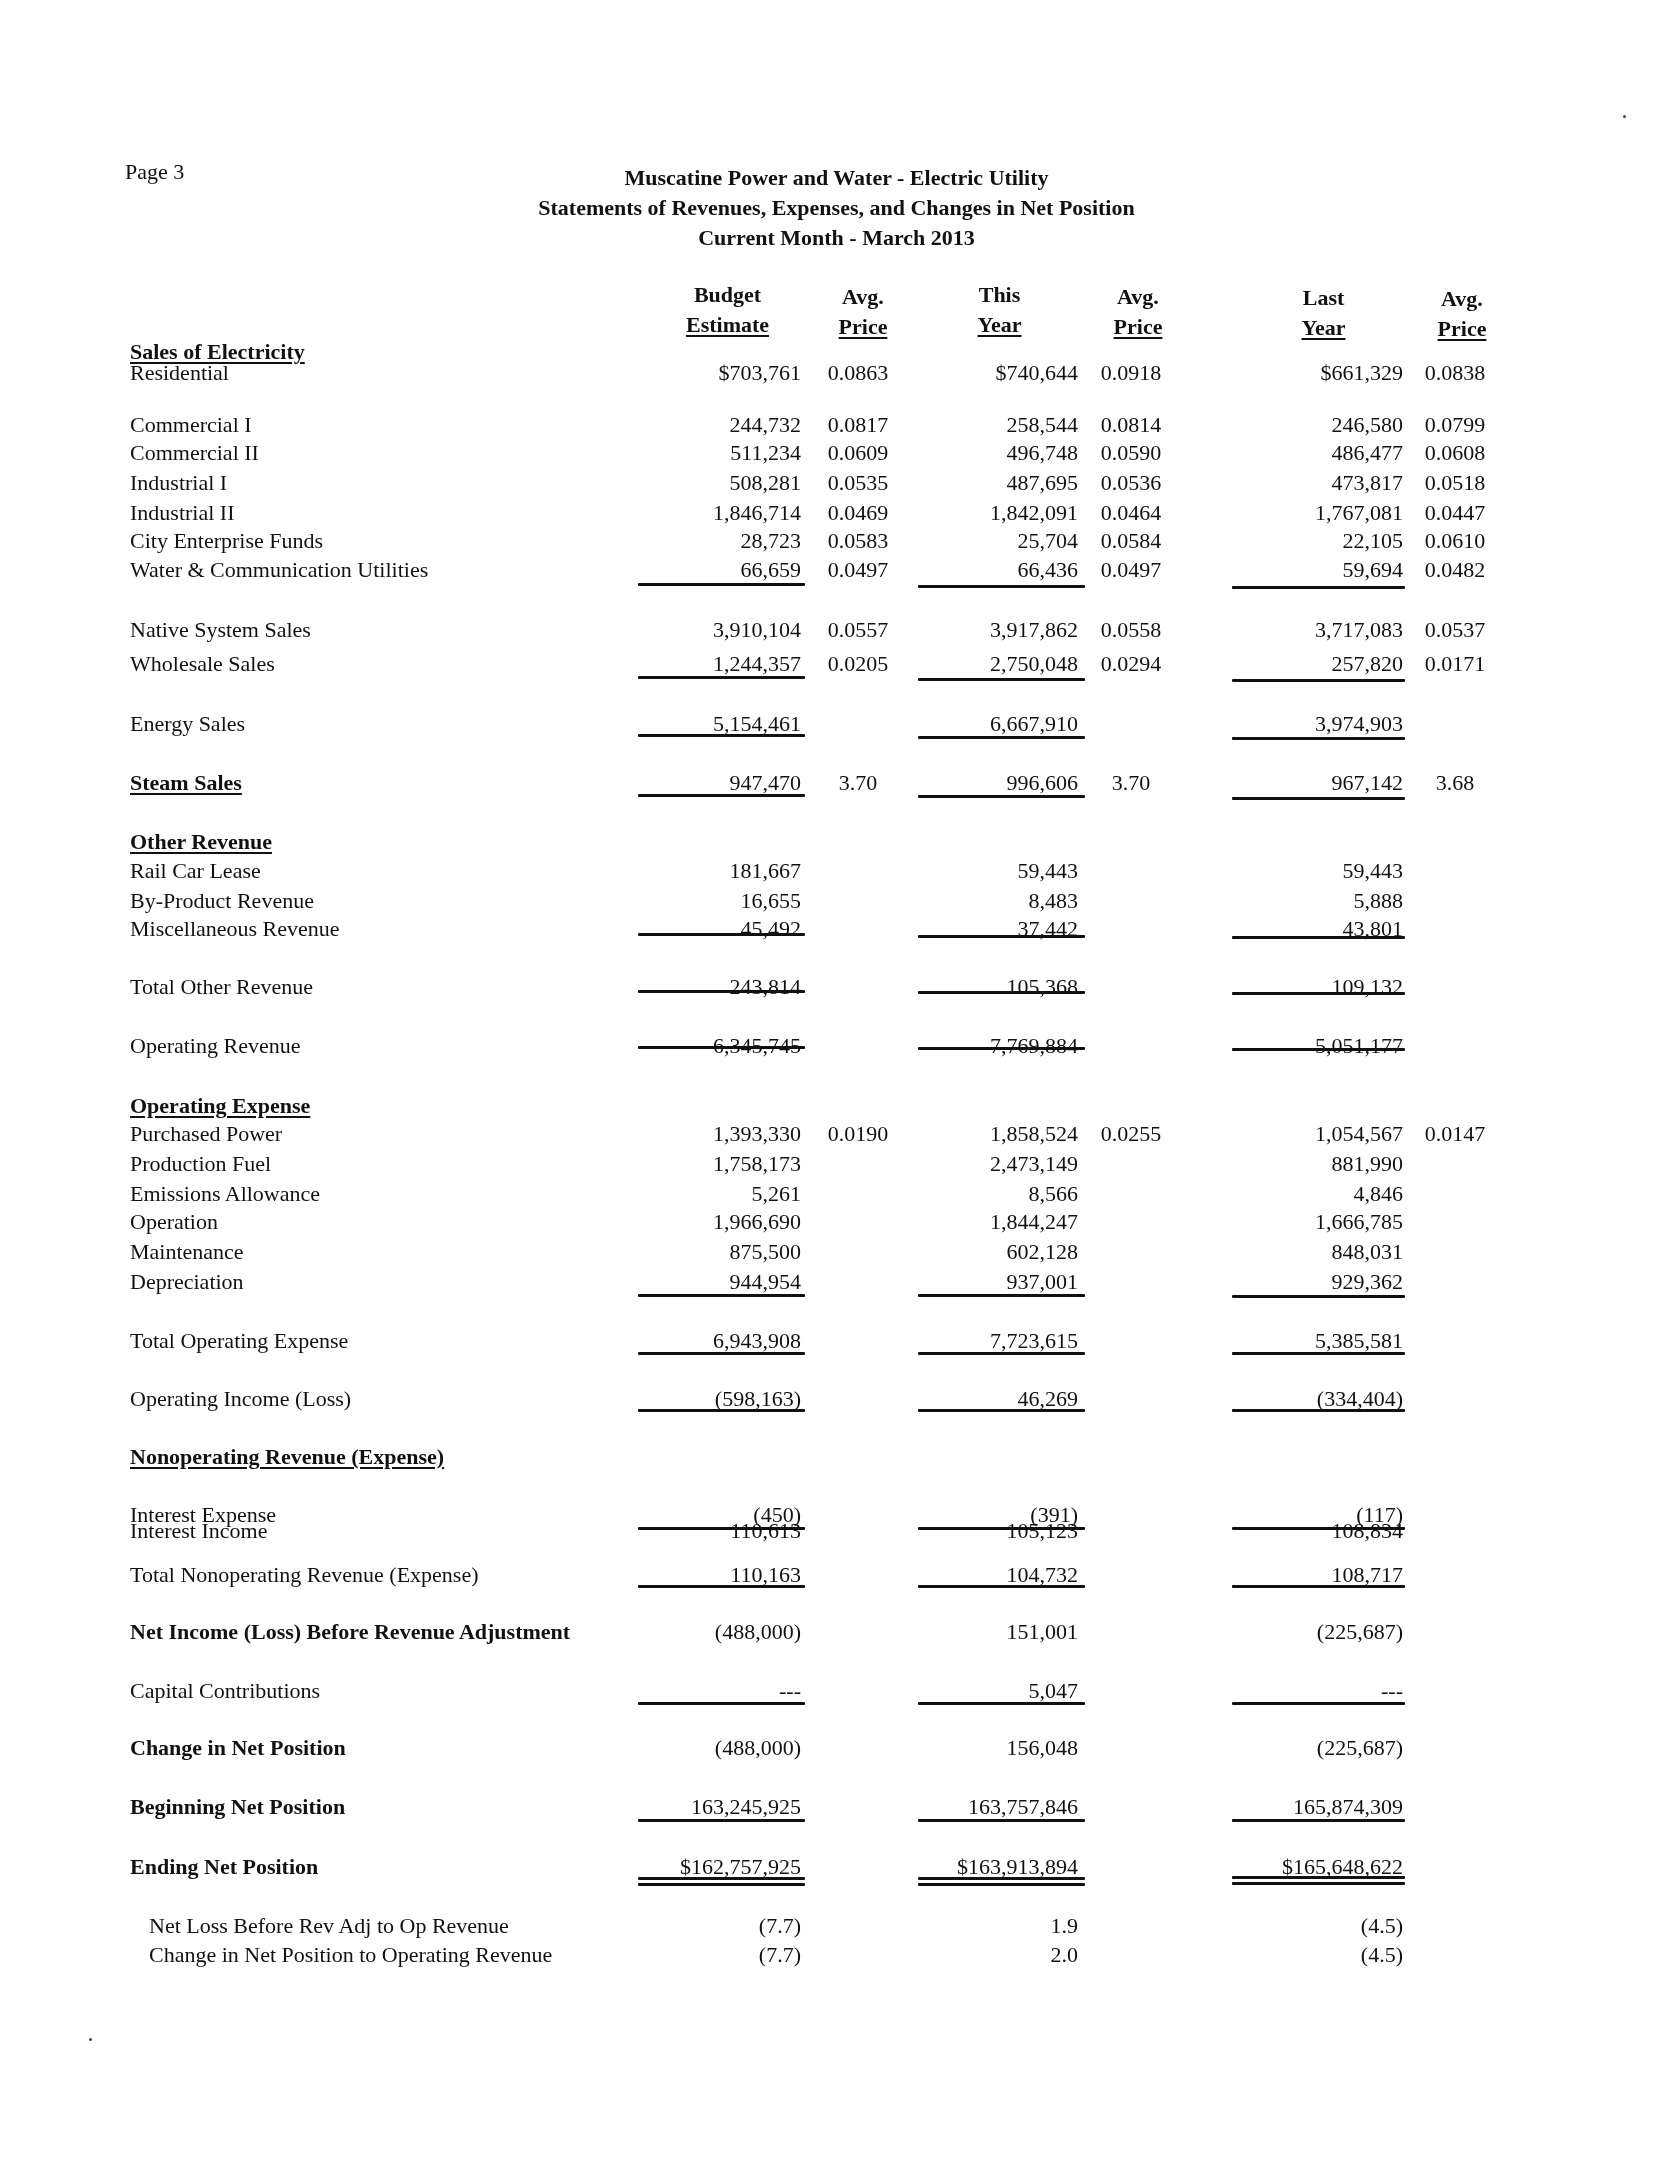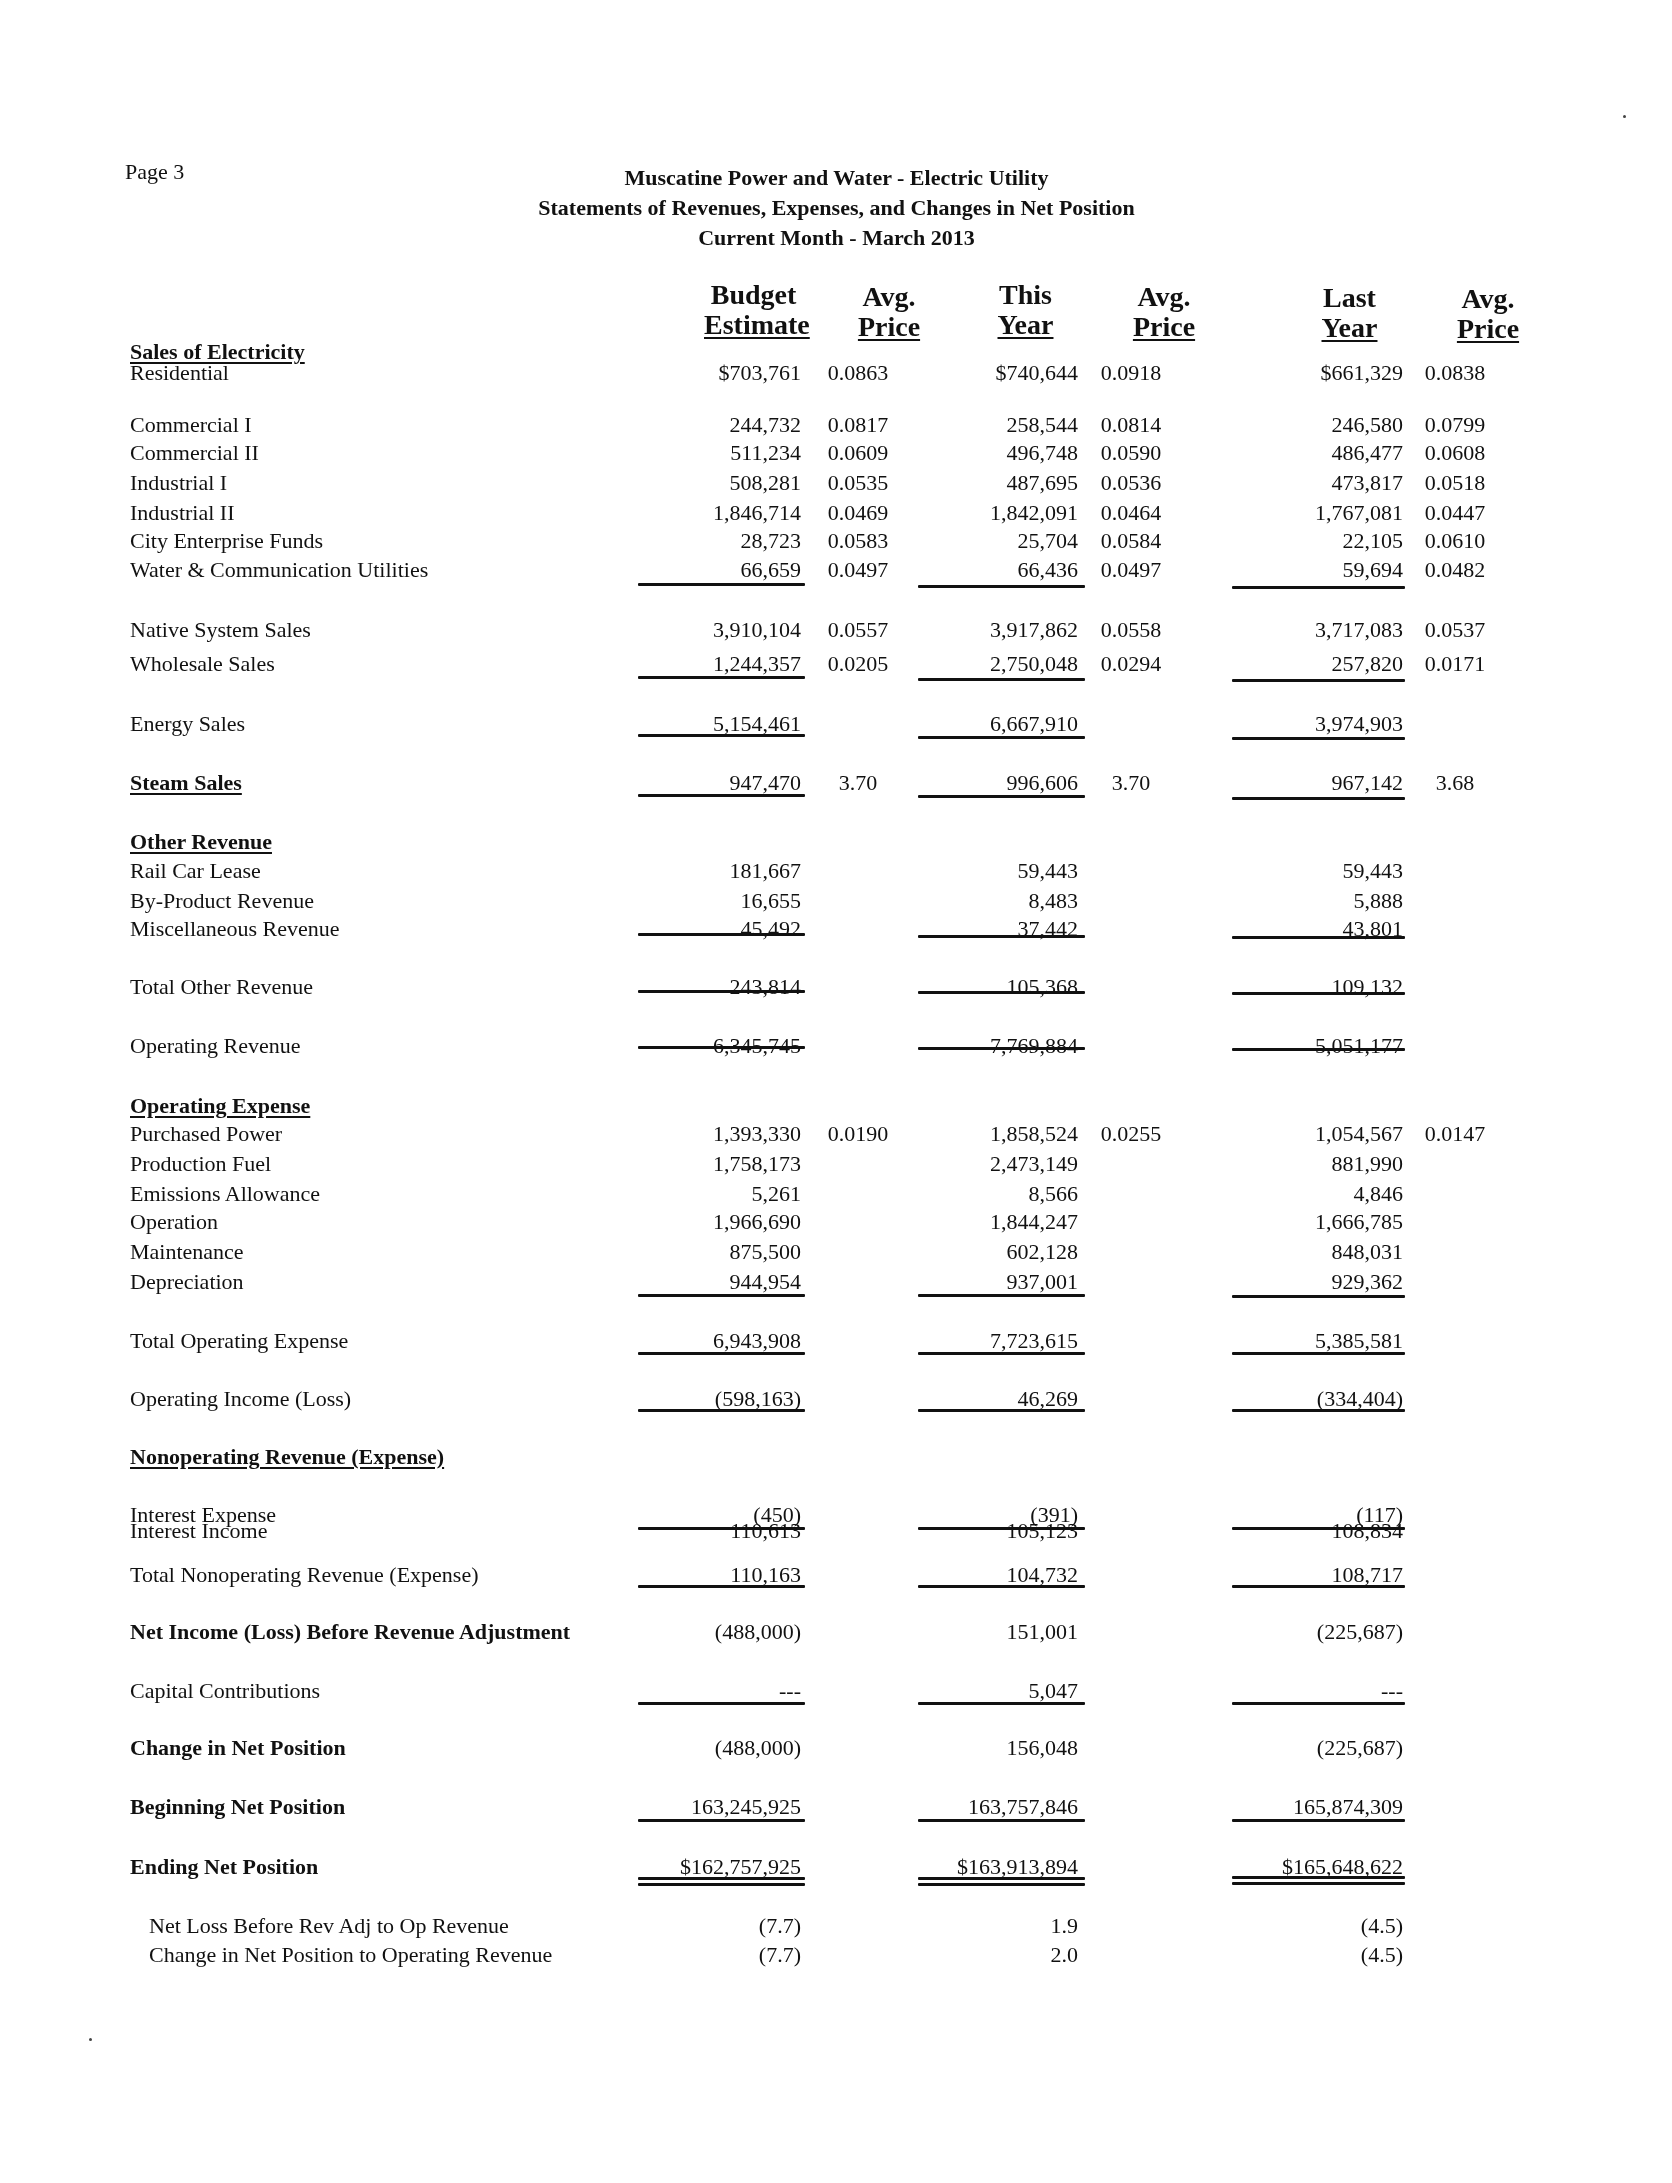--- a/index.html
+++ b/index.html
@@ -4,21 +4,21 @@
 <style>
   html, body { margin: 0; padding: 0; background: #ffffff; }
   body {
     width: 1673px; height: 2183px; position: relative; overflow: hidden;
     font-family: "Liberation Serif", "DejaVu Serif", serif;
     color: #111111;
   }
   .page-num { position: absolute; left: 125px; top: 159px; font-size: 22px; }
   .title-block { position: absolute; left: 0; width: 1673px; top: 163px; text-align: center; font-weight: bold; font-size: 22px; line-height: 30px; }
   .title-block div { display: block; }
-  .colhead { position: absolute; font-weight: bold; font-size: 28px; text-align: center; line-height: 30px; margin-left: 26px; }
+  .colhead { position: absolute; font-weight: bold; font-size: 22px; text-align: center; line-height: 30px; }
   .colhead .u { text-decoration: underline; text-decoration-thickness: 2px; text-underline-offset: 3px; }
   .rows { position: absolute; left: 0; top: 0; width: 1673px; }
   .row { position: absolute; left: 0; width: 1354px; height: 28px; font-size: 22px; }
   .label { position: absolute; left: 130px; white-space: nowrap; }
   .label.indent { left: 149px; }
   .label.bold { font-weight: bold; }
   .label.section { font-weight: bold; text-decoration: underline; text-decoration-thickness: 2px; text-underline-offset: 3px; }
   .val { position: absolute; text-align: right; white-space: nowrap; }
   .v-budget { left: 643px; width: 158px; }
   .v-bprice { left: 821px; width: 74px; text-align: center; }

